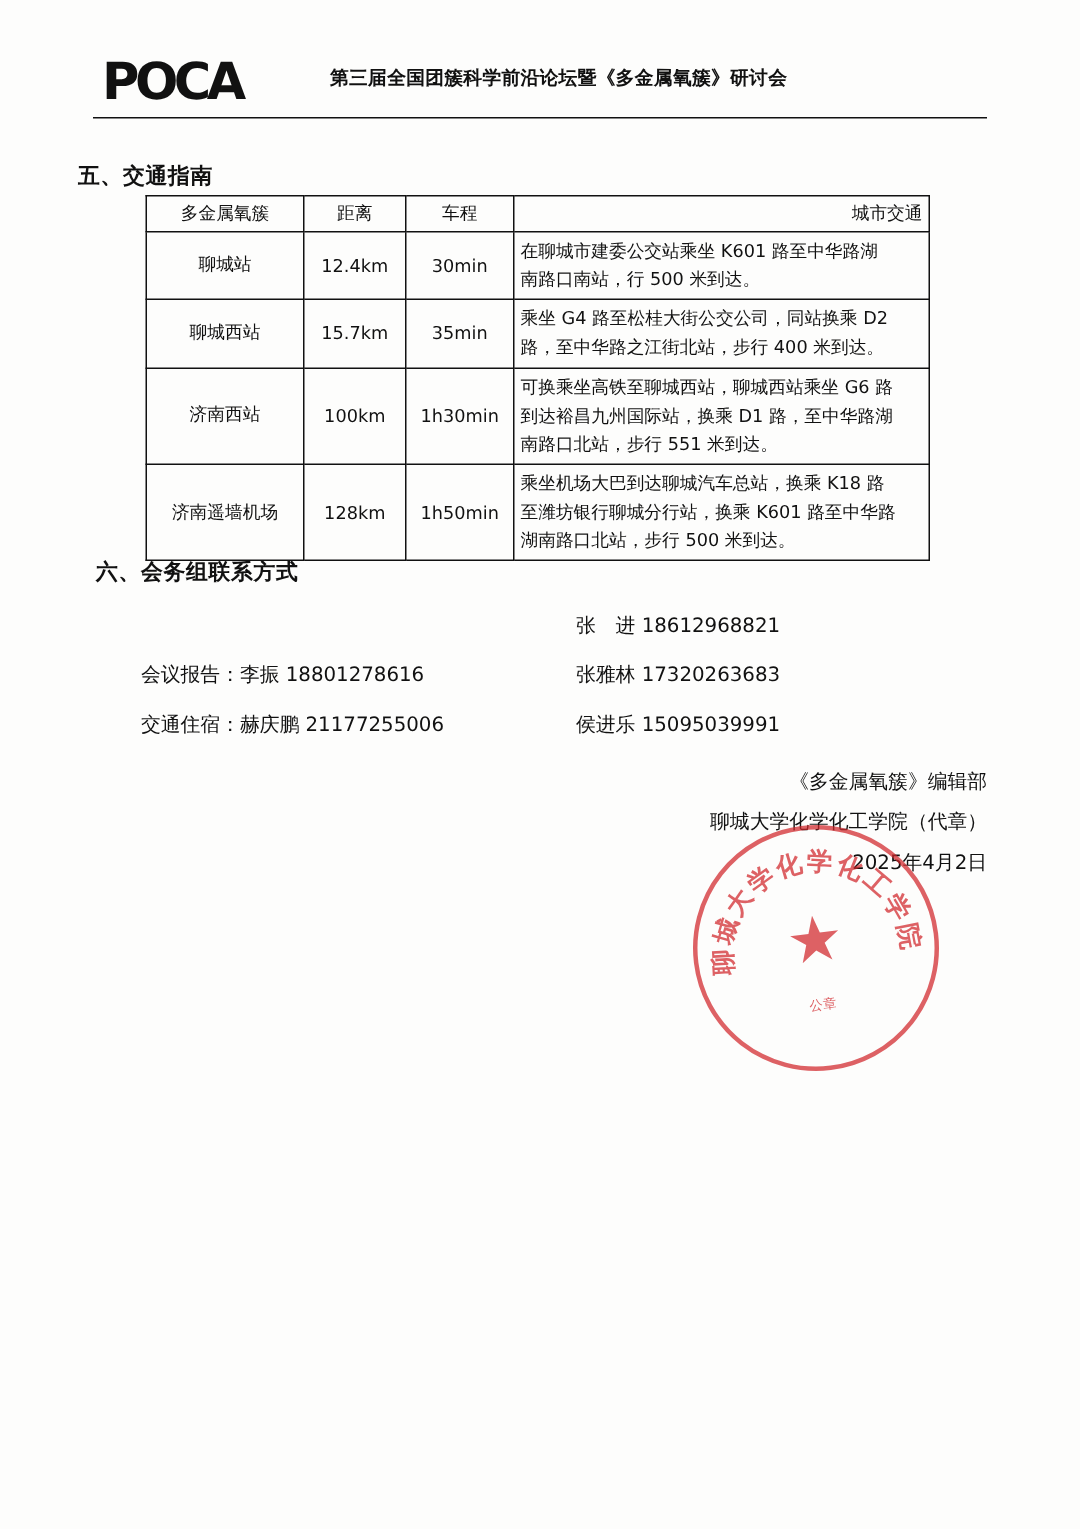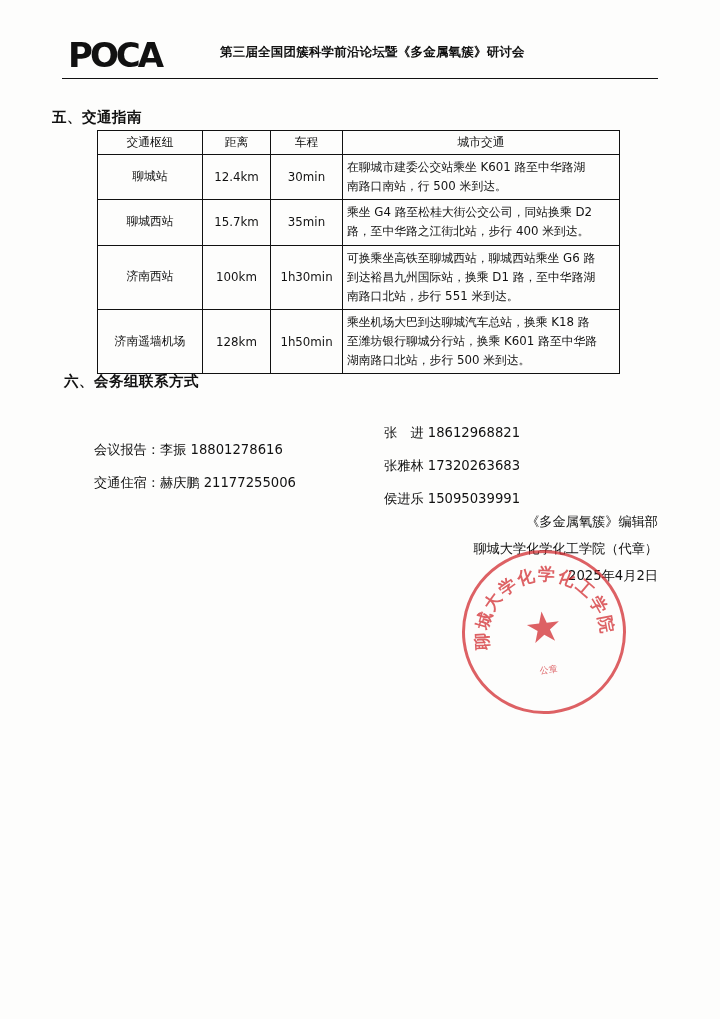--- a/index.html
+++ b/index.html
@@ -121,21 +121,21 @@
   }
   .contact-label {
     position: absolute;
     left: 30px;
     top: 0;
     white-space: nowrap;
   }
   .contact-right {
     position: absolute;
     left: 320px;
-    top: 16px;
+    top: 0;
     white-space: nowrap;
   }
 
   
   .sig {
     position: absolute;
     right: 62px;
     top: 508px;
     width: 330px;
     text-align: right;
@@ -206,24 +206,24 @@
     <div class="logo">POCA</div>
     <div class="header-title">第三届全国团簇科学前沿论坛暨《多金属氧簇》研讨会</div>
     <div class="header-rule"></div>
   </div>
 
   <div class="sec-heading" id="sec5">五、交通指南</div>
 
   <table class="tbl">
     <thead>
       <tr>
-        <th class="c-hub">交通枢纽</th>
+        <th class="c-hub">多金属氧簇</th>
         <th class="c-dist">距离</th>
         <th class="c-time">车程</th>
-        <th class="c-info" style="text-align:center">城市交通</th>
+        <th class="c-info" style="text-align:right">城市交通</th>
       </tr>
     </thead>
     <tbody>
       <tr>
         <td class="c-hub">聊城站</td>
         <td class="c-dist">12.4km</td>
         <td class="c-time">30min</td>
         <td class="c-info">
           <span>在聊城市建委公交站乘坐 K601 路至中华路湖</span>
           <span>南路口南站，行 500 米到达。</span>

